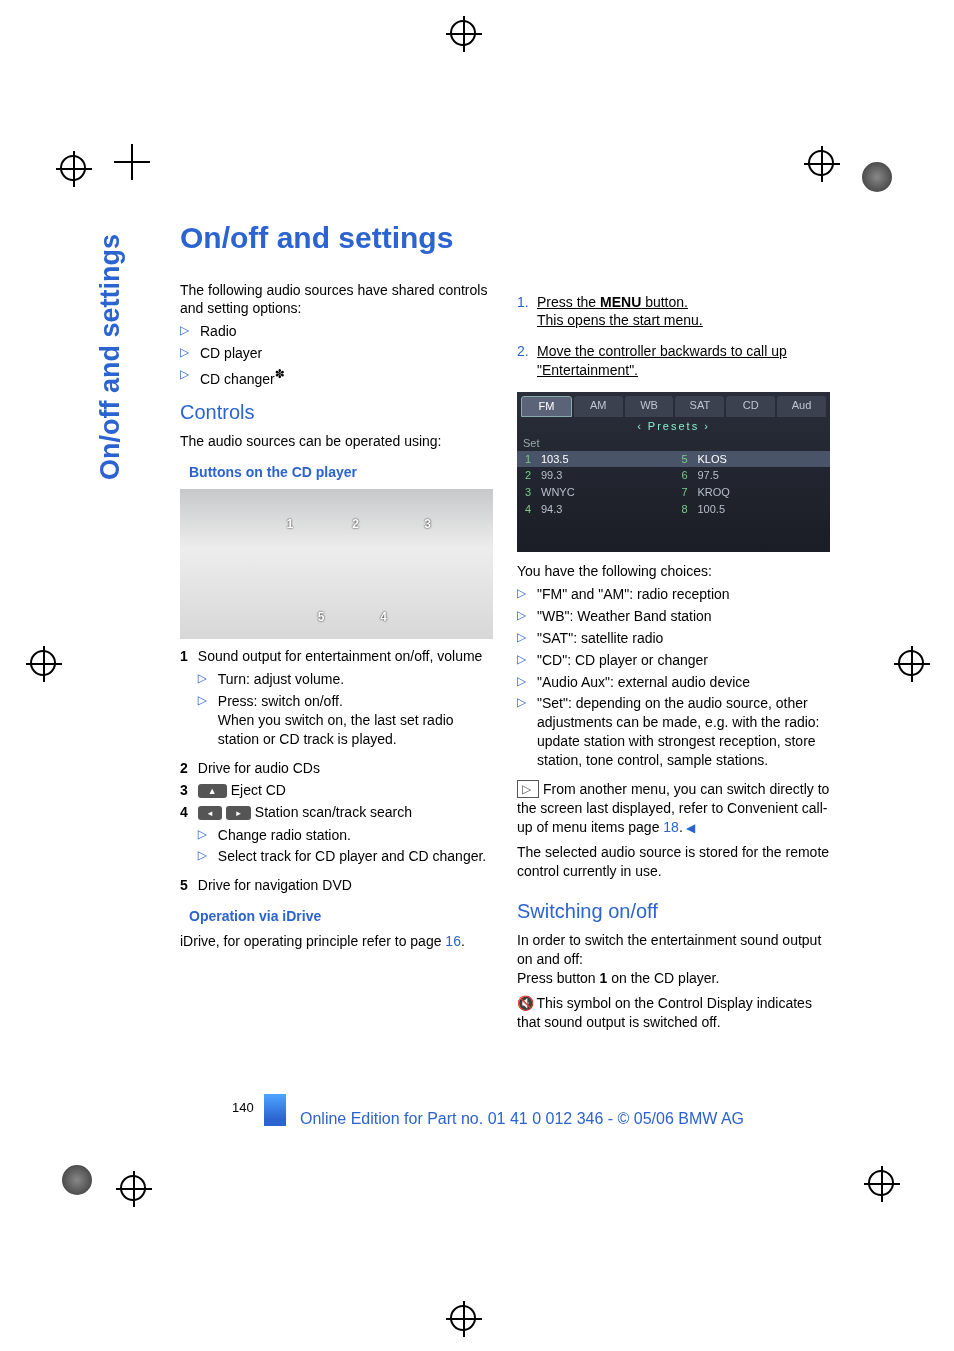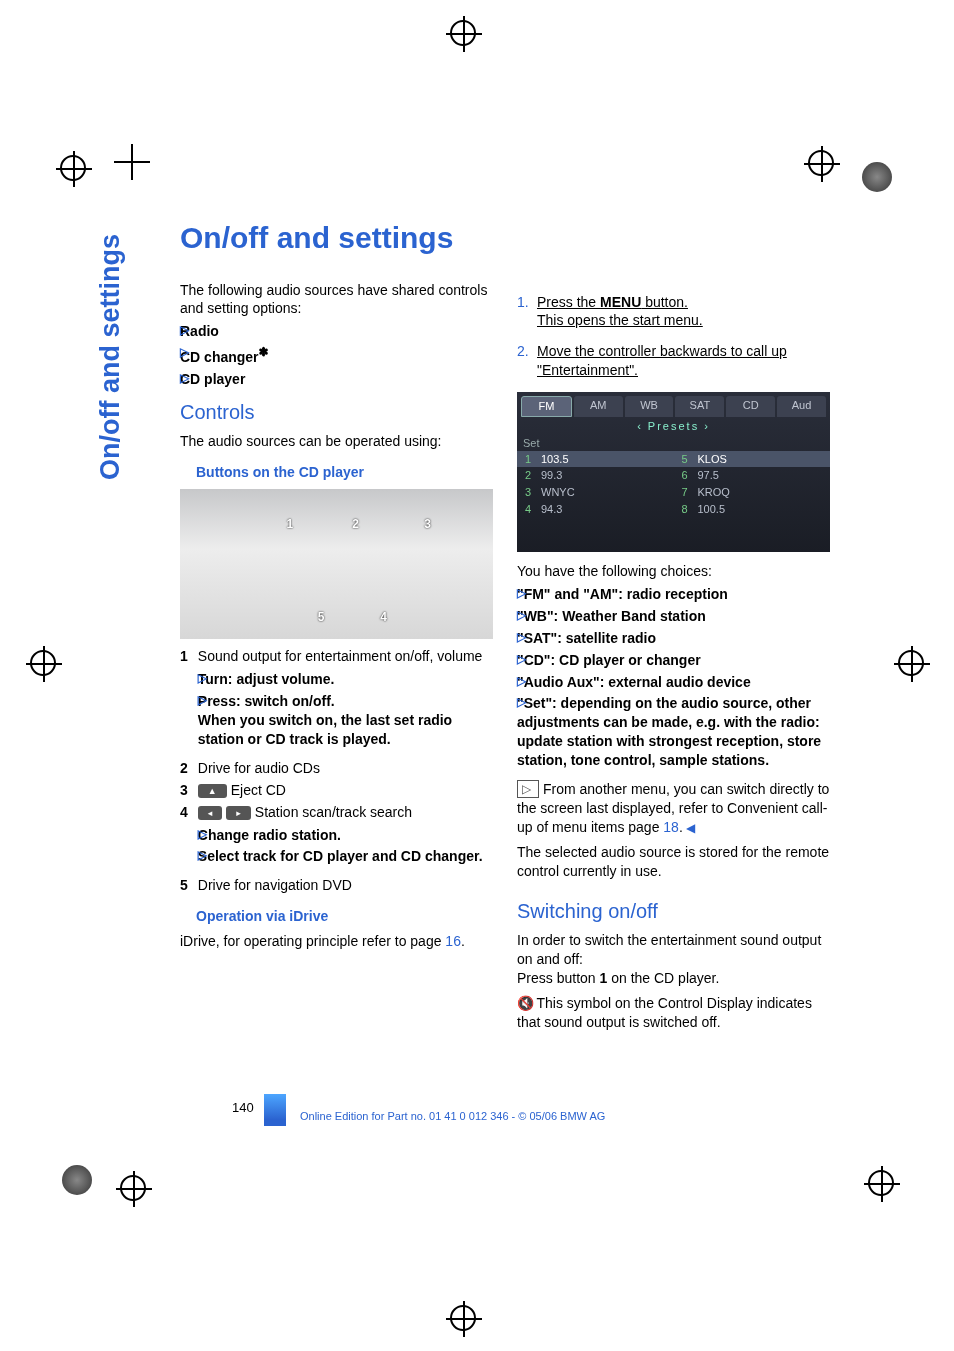--- a/index.html
+++ b/index.html
@@ -29,24 +29,24 @@
 
   .content {
     position: absolute;
     top: 218px; left: 180px; width: 650px;
     font-size: 14px; color: #000; line-height: 1.35;
   }
   .title { color: #2b63d0; font-size: 30px; font-weight: bold; margin-bottom: 22px; }
   .cols { display: flex; gap: 24px; }
   .col { flex: 1 1 0; }
   .h2 { color: #2b63d0; font-size: 20px; font-weight: normal; margin: 10px 0 6px; }
-  .h3 { color: #2b63d0; font-size: 14px; font-weight: bold; margin: 12px 16px 6px; }
+  .h3 { color: #2b63d0; font-size: 14px; font-weight: bold; margin: 12px 9px 6px; }
   .intro { margin-bottom: 2px; }
   ul.tri { list-style: none; padding-left: 0; margin: 4px 0 10px; }
-  ul.tri > li { position: relative; margin: 3px 0; font-weight: bold; }
+  ul.tri > li { position: relative; padding-left: 20px; margin: 3px 0; }
   ul.tri > li::before {
     content: "▷"; position: absolute; left: 0; top: 0; color: #2b63d0; font-size: 12px;
   }
   .ast::after { content: "✽"; font-size: 12px; vertical-align: super; }
   .img-box { border: 0; background: linear-gradient(#eee,#f7f7f7); width: 100%; height: 140px; margin: 8px 0; position: relative; }
   .img-cd { background: linear-gradient(180deg,#c7c8ca 0%, #ededed 40%, #d7d7d7 100%); height: 150px; }
   .img-cd .num { position: absolute; font-weight: bold; color:#fff; text-shadow: 0 0 2px #000; font-size: 12px; }
 
   .idrive-ui {
     width: 100%; height: 160px; background: linear-gradient(#2a2e3a,#1a1d25);
@@ -68,21 +68,21 @@
   .bold { font-weight:bold; }
   .bluelink { color:#2b63d0; }
   .note-icon { display:inline-block; width:22px; height:18px; border:1px solid #555; vertical-align:top; margin-right:4px; position:relative; }
   .note-icon::before { content:"▷"; position:absolute; left:4px; top:0; font-size:12px; color:#555; }
   .end-mark { color:#2b63d0; font-size:12px; }
   .mute-icon { display:inline-block; font-size:14px; margin-right:2px; color:#444; }
   .btn-graphic { display:inline-block; background:#555; border-radius:3px; color:#fff; font-size:9px; padding:1px 10px; vertical-align:middle; margin-right:4px; }
 
   .pagenum { position:absolute; left:232px; top:1100px; font-size:13px; }
   .blue-strip { position:absolute; left:264px; top:1094px; width:22px; height:32px; background:linear-gradient(180deg,#4da6ff 0%, #2b63d0 80%); }
-  .footer { position:absolute; left:300px; top:1110px; font-size:11px; color:#2b63d0; }
+  .footer { position:absolute; left:300px; top:1110px; font-size:16px; color:#2b63d0; }
 </style>
 </head>
 <body>
 
 <div class="page">
   <span class="reg reg-ct"></span>
   <span class="reg reg-cb"></span>
   <span class="reg reg-cl"></span>
   <span class="reg reg-cr"></span>
   <span class="reg" style="top:150px; right:120px"></span>
@@ -97,22 +97,22 @@
 
   <div class="content">
     <div class="title">On/off and settings</div>
 
     <div class="cols">
 
       <div class="col">
         <p class="intro">The following audio sources have shared controls and setting options:</p>
         <ul class="tri">
           <li>Radio</li>
+          <li>CD player</li>
           <li><span>CD changer</span><span class="ast"></span></li>
-          <li>CD player</li>
         </ul>
 
         <div class="h2">Controls</div>
         <p>The audio sources can be operated using:</p>
 
         <div class="h3">Buttons on the CD player</div>
         <div class="img-box img-cd">
           <span class="num" style="left:34%; top:18%;">1</span>
           <span class="num" style="left:55%; top:18%;">2</span>
           <span class="num" style="left:78%; top:18%;">3</span>

